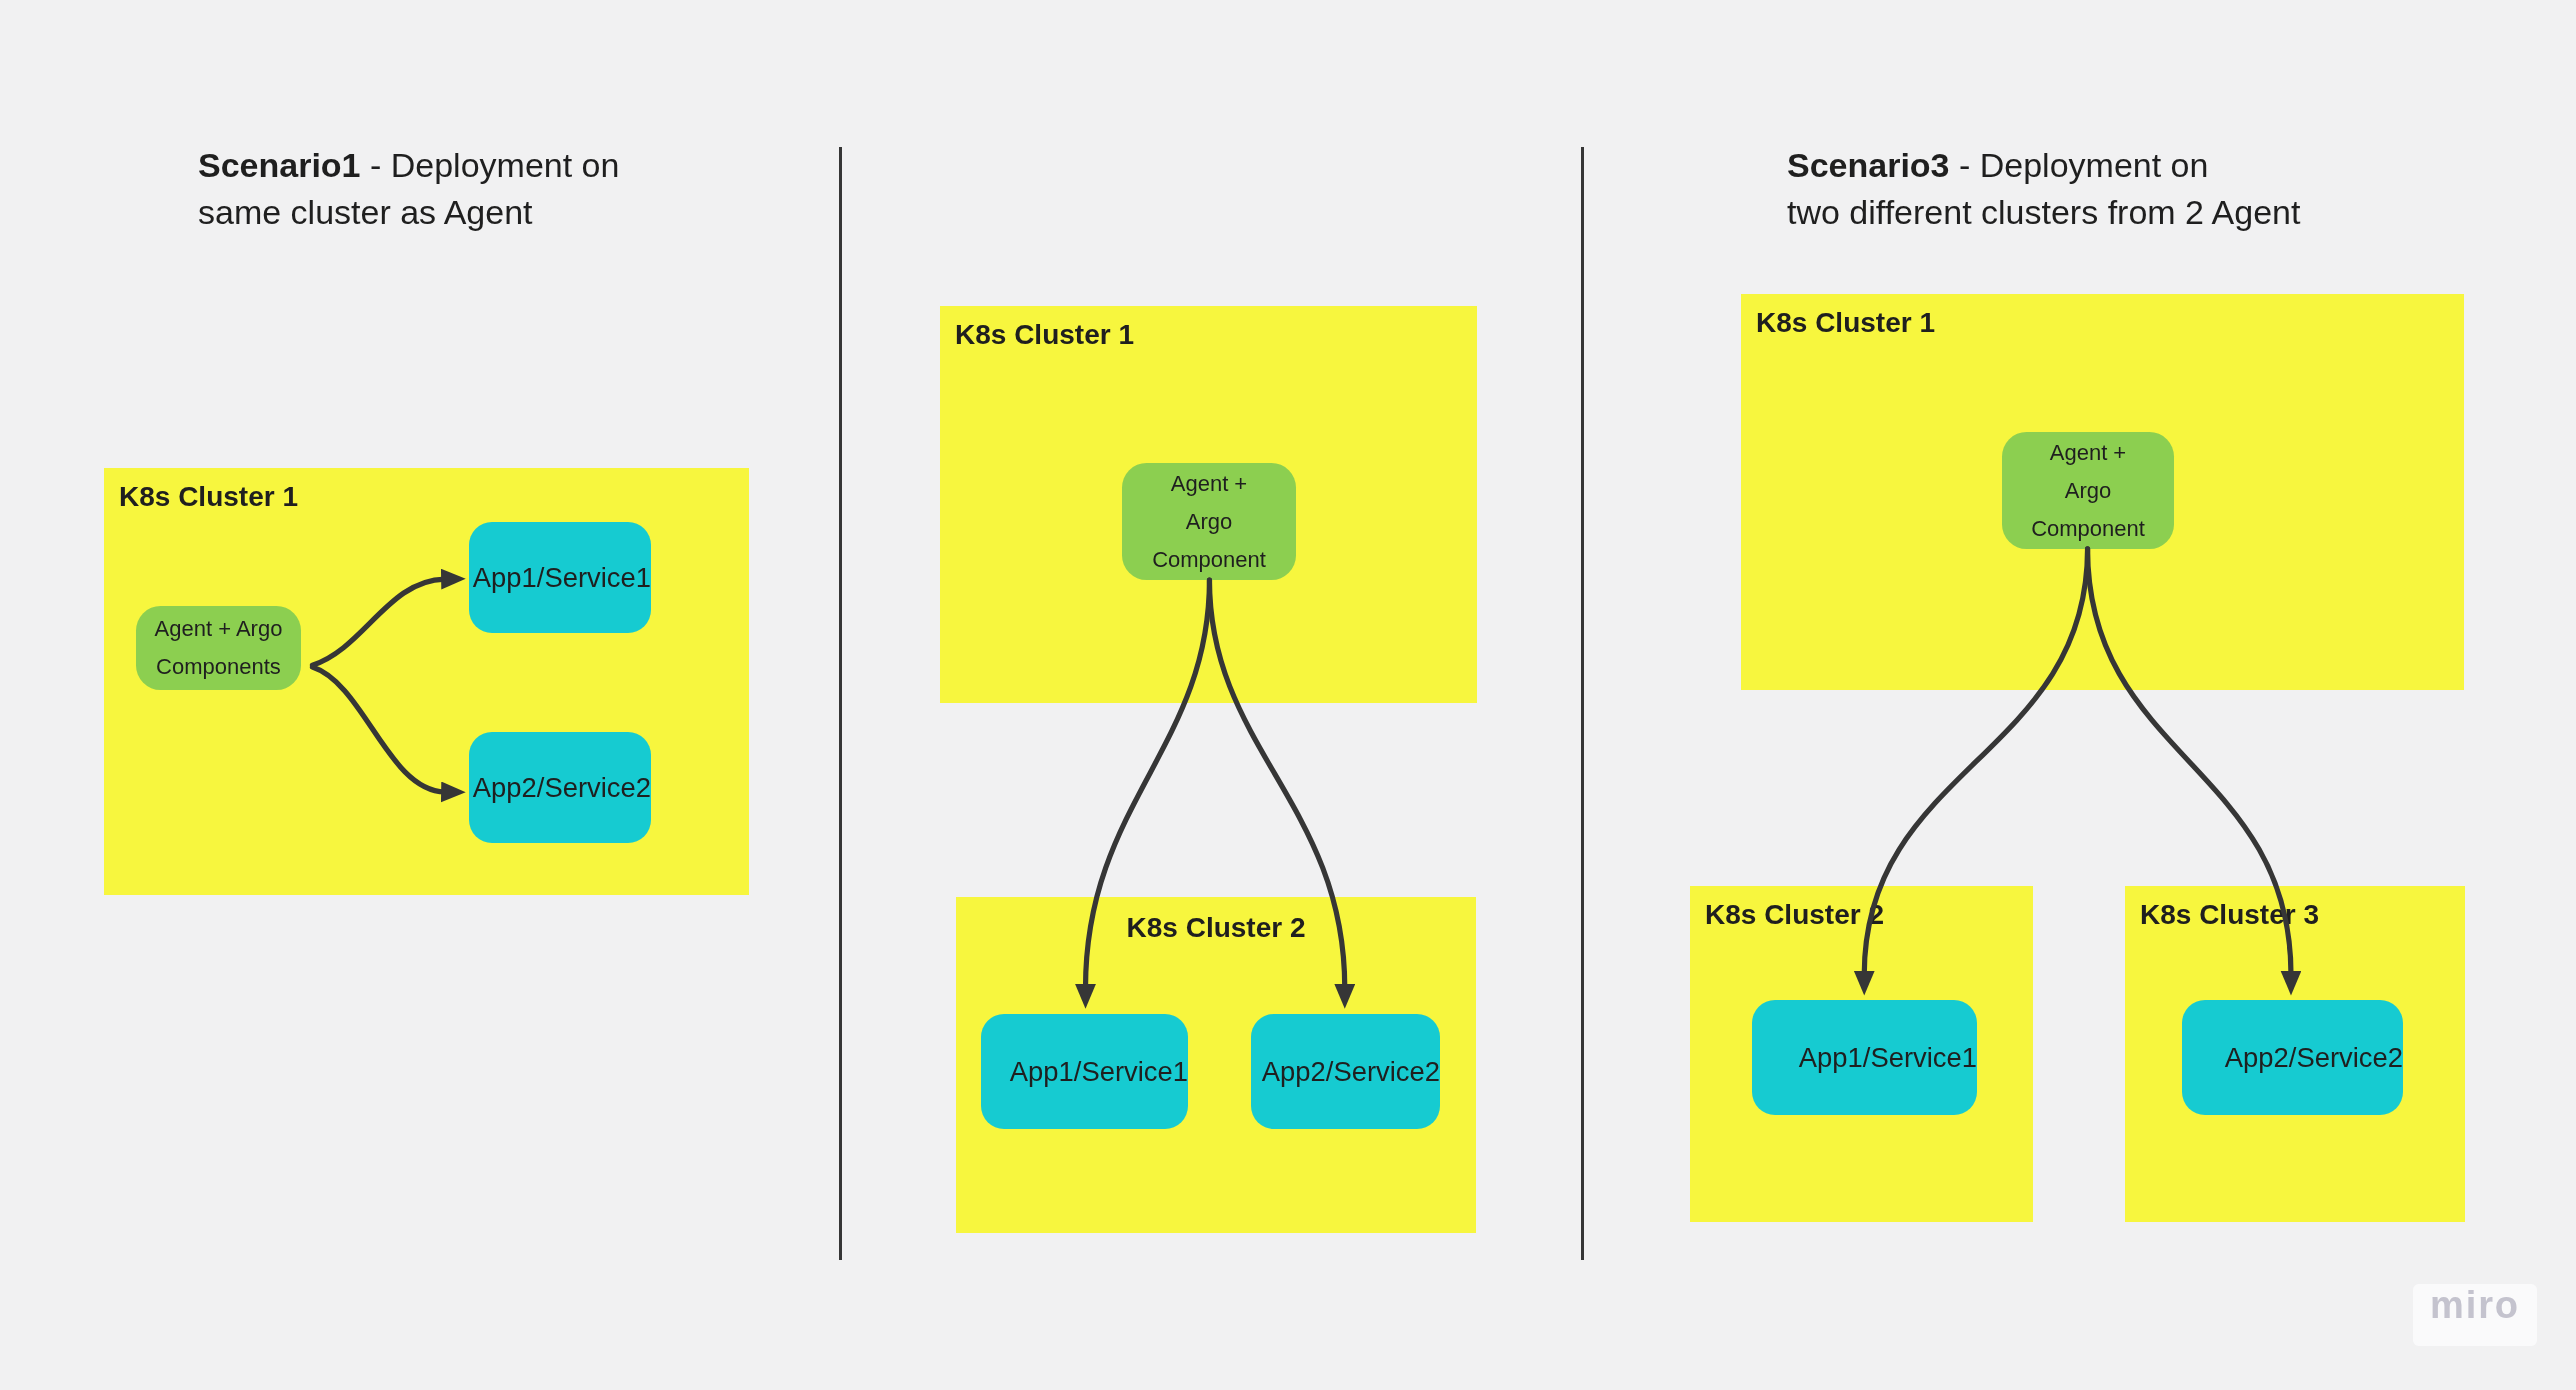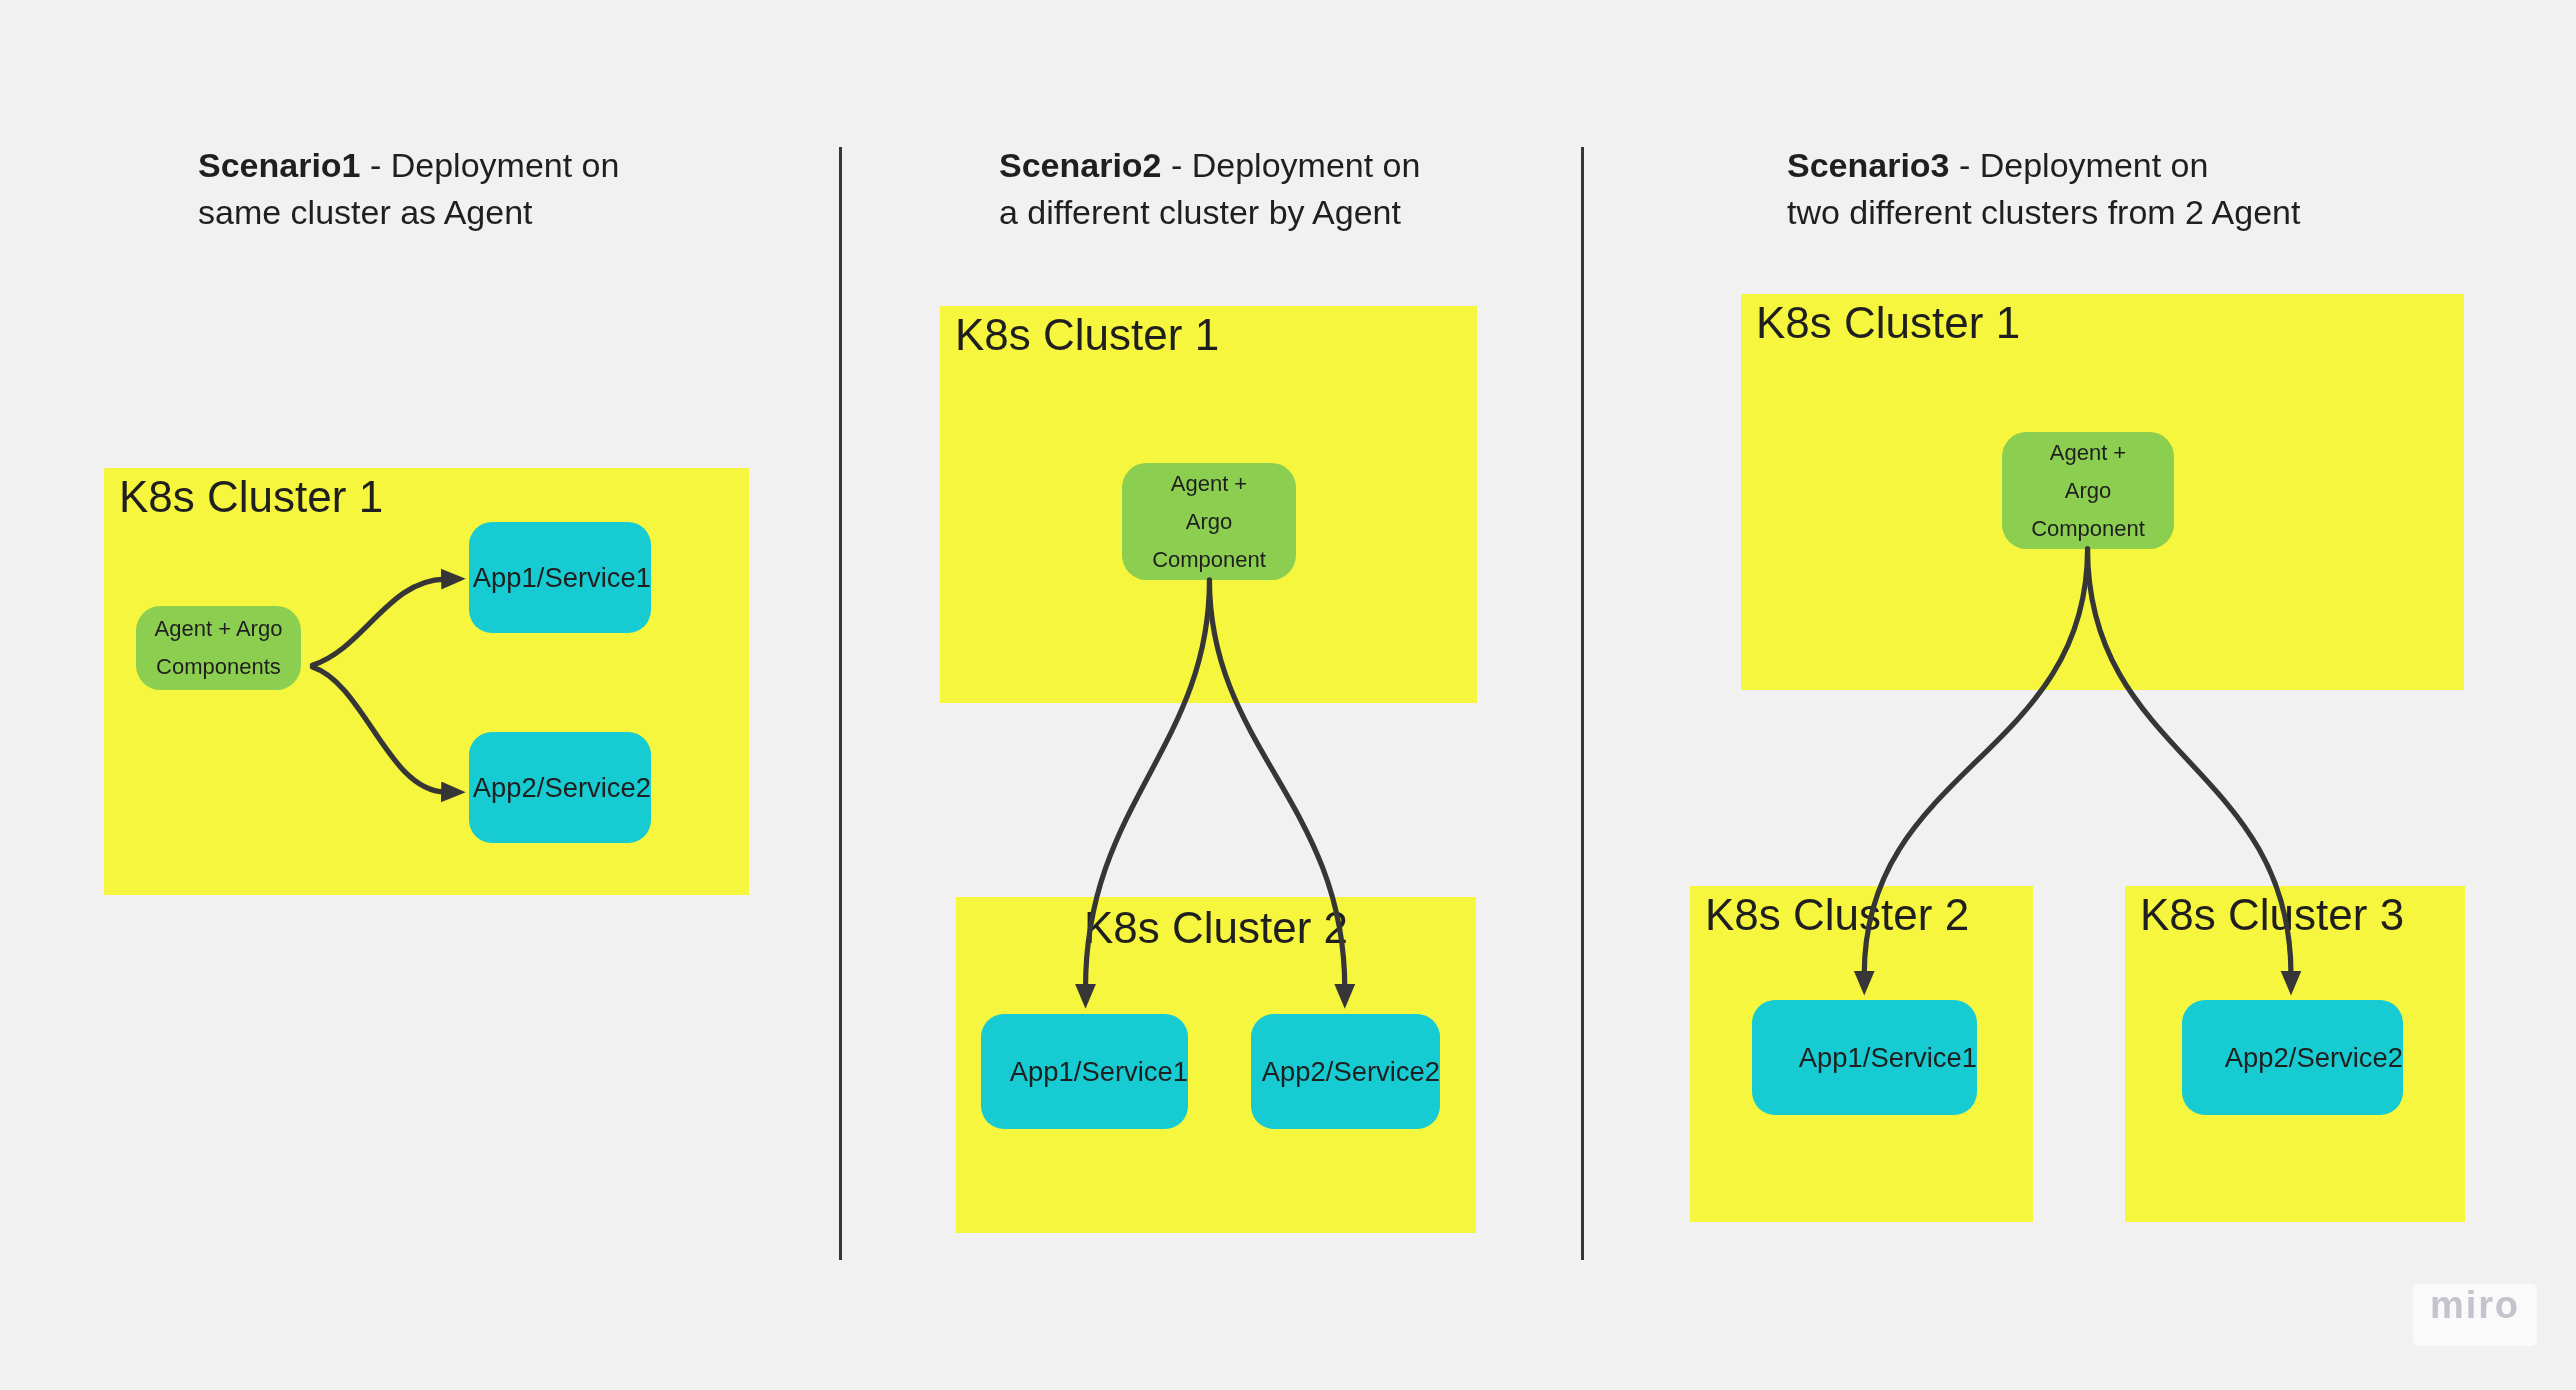--- a/index.html
+++ b/index.html
@@ -30,22 +30,23 @@
   #title-1{left:198px;top:142px;}
   #title-2{left:999px;top:142px;}
   #title-3{left:1787px;top:142px;}
 
   .cluster{
     position:absolute;
     background:var(--cluster-yellow,#f7f63e);
   }
   .cluster-label{
     position:absolute;left:15px;top:7.6px;
-    font-size:44px;line-height:42px;
+    font-size:28px;line-height:42px;
     white-space:nowrap;
+    font-weight:bold;
   }
   .cluster-label.centered{
     left:50%;transform:translateX(-50%);
     top:9.5px;
   }
 
   .agent-box{
     position:absolute;
     background:var(--agent-green,#8ccf50);
     border-radius:24.6px;
@@ -113,22 +114,20 @@
 </head>
 <body>
 
 <div id="canvas">
 
   <div class="divider" id="divider-1"></div>
   <div class="divider" id="divider-2"></div>
 
   <div class="scenario-title" id="title-1"><span class="bold">Scenario1</span><span> - Deployment on
 same cluster as Agent</span></div>
-  <div class="scenario-title" id="title-2"><span class="bold">Scenario2</span><span> - Deployment on
-a different cluster by Agent</span></div>
   <div class="scenario-title" id="title-3"><span class="bold">Scenario3</span><span> - Deployment on
 two different clusters from 2 Agent</span></div>
 
   <div class="cluster" id="s1-cluster1">
     <div class="cluster-label">K8s Cluster 1</div>
   </div>
   <div class="agent-box" id="s1-agent">
     <div class="agent-label">Agent + Argo
 Components</div>
   </div>

